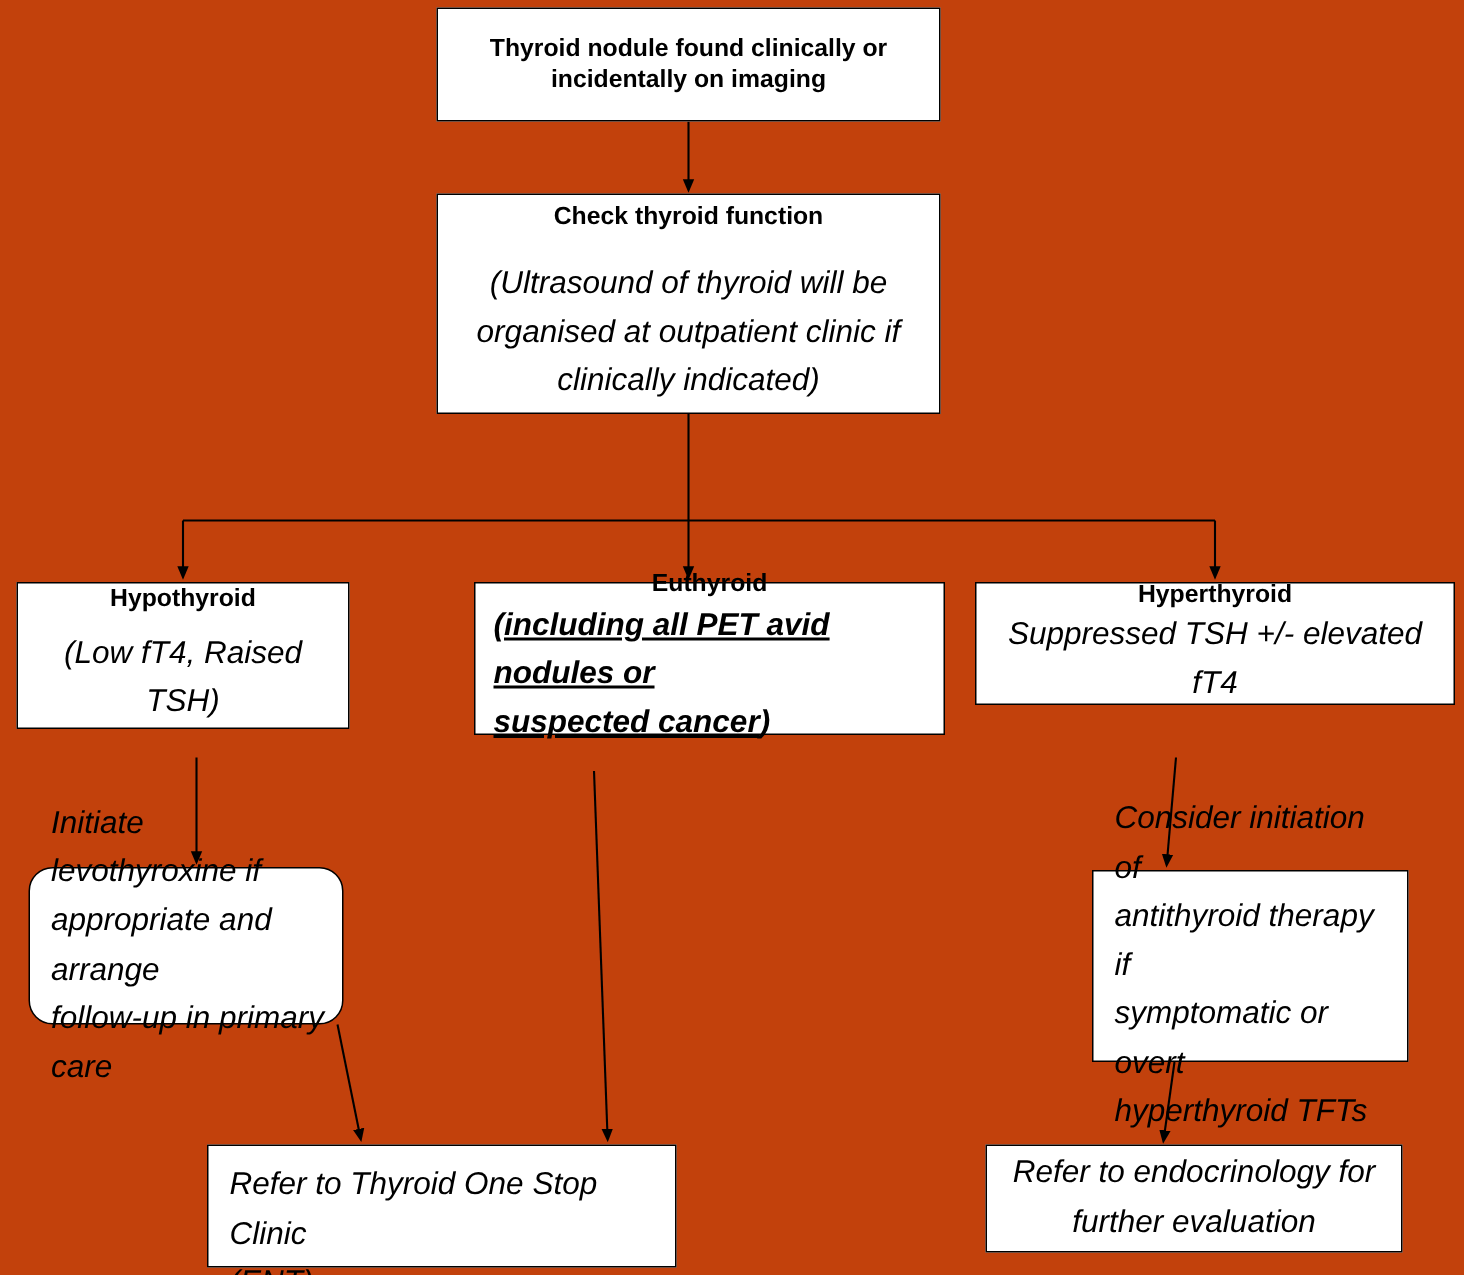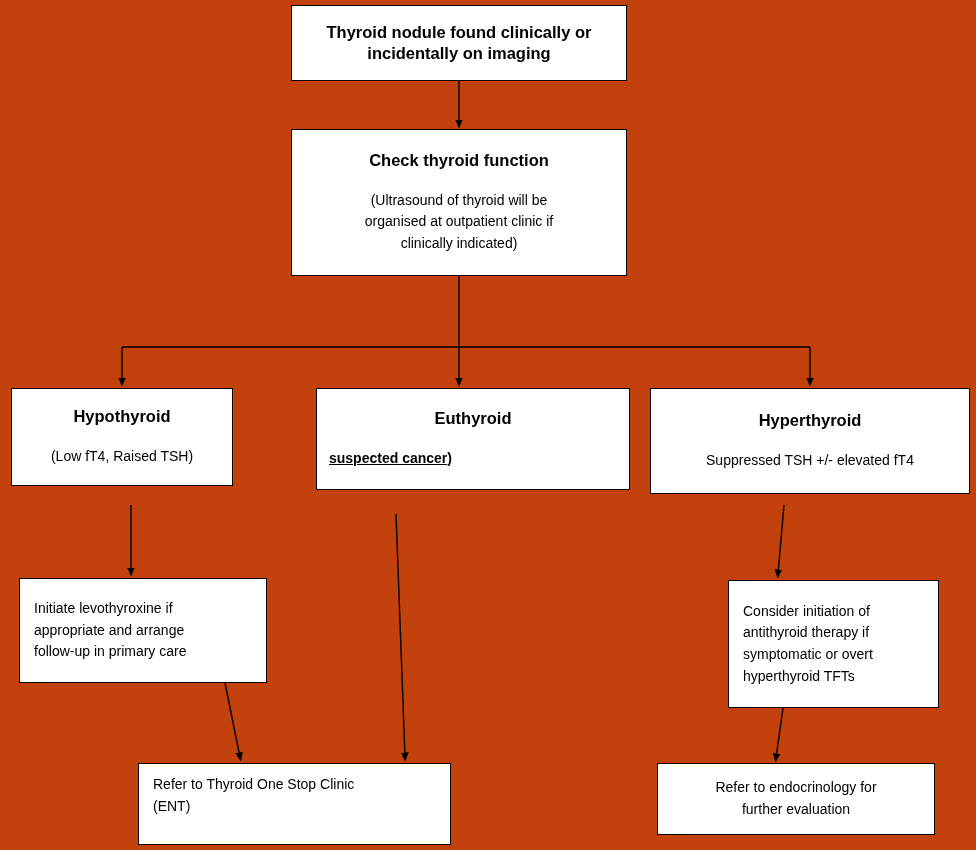--- a/index.html
+++ b/index.html
@@ -26,22 +26,23 @@
     justify-content: center;
     z-index: 2;
   }
   .node .title {
     font-weight: bold;
     text-align: center;
     font-size: 16.5px;
     line-height: 1.3;
   }
   .node .body {
-    font-size: 14px;
+    font-size: 21px;
     line-height: 1.55;
+    font-style: italic;
   }
   .center-text { text-align: center; }
   .left-text   { text-align: left; }
 
   .pad-h { padding-left: 12px; padding-right: 12px; }
 
   .node .body.strongline {
     font-weight: bold;
   }
   .ul { text-decoration: underline; }
@@ -127,31 +128,34 @@
   <div class="node pad-h" style="left:11px; top:388px; width:222px; height:98px;">
     <div class="title">Hypothyroid</div>
     <div class="gap-md"></div>
     <div class="body center-text">(Low fT4, Raised TSH)</div>
   </div>
 
   <div class="node pad-h" style="left:316px; top:388px; width:314px; height:102px;">
     <div class="title">Euthyroid</div>
     <div class="gap-md"></div>
     <div class="body strongline left-text">
+      <span>(</span><span class="ul">including all PET avid nodules or</span>
+    </div>
+    <div class="body strongline left-text">
       <span class="ul">suspected cancer</span><span>)</span>
     </div>
   </div>
 
-  <div class="node pad-h" style="left:650px; top:388px; width:320px; height:106px;">
+  <div class="node pad-h" style="left:650px; top:388px; width:320px; height:82px;">
     <div class="title">Hyperthyroid</div>
     <div class="gap-md"></div>
     <div class="body center-text">Suppressed TSH +/- elevated fT4</div>
   </div>
 
-  <div class="node" style="left:19px; top:578px; width:248px; height:105px; padding-left:14px; padding-right:10px;">
+  <div class="node" style="left:19px; top:578px; width:210px; height:105px; padding-left:14px; padding-right:10px;border-radius:16px;">
     <div class="body left-text">Initiate levothyroxine if</div>
     <div class="body left-text">appropriate and arrange</div>
     <div class="body left-text">follow-up in primary care</div>
   </div>
 
   <div class="node" style="left:728px; top:580px; width:211px; height:128px; padding-left:14px; padding-right:10px;">
     <div class="body left-text">Consider initiation of</div>
     <div class="body left-text">antithyroid therapy if</div>
     <div class="body left-text">symptomatic or overt</div>
     <div class="body left-text">hyperthyroid TFTs</div>

